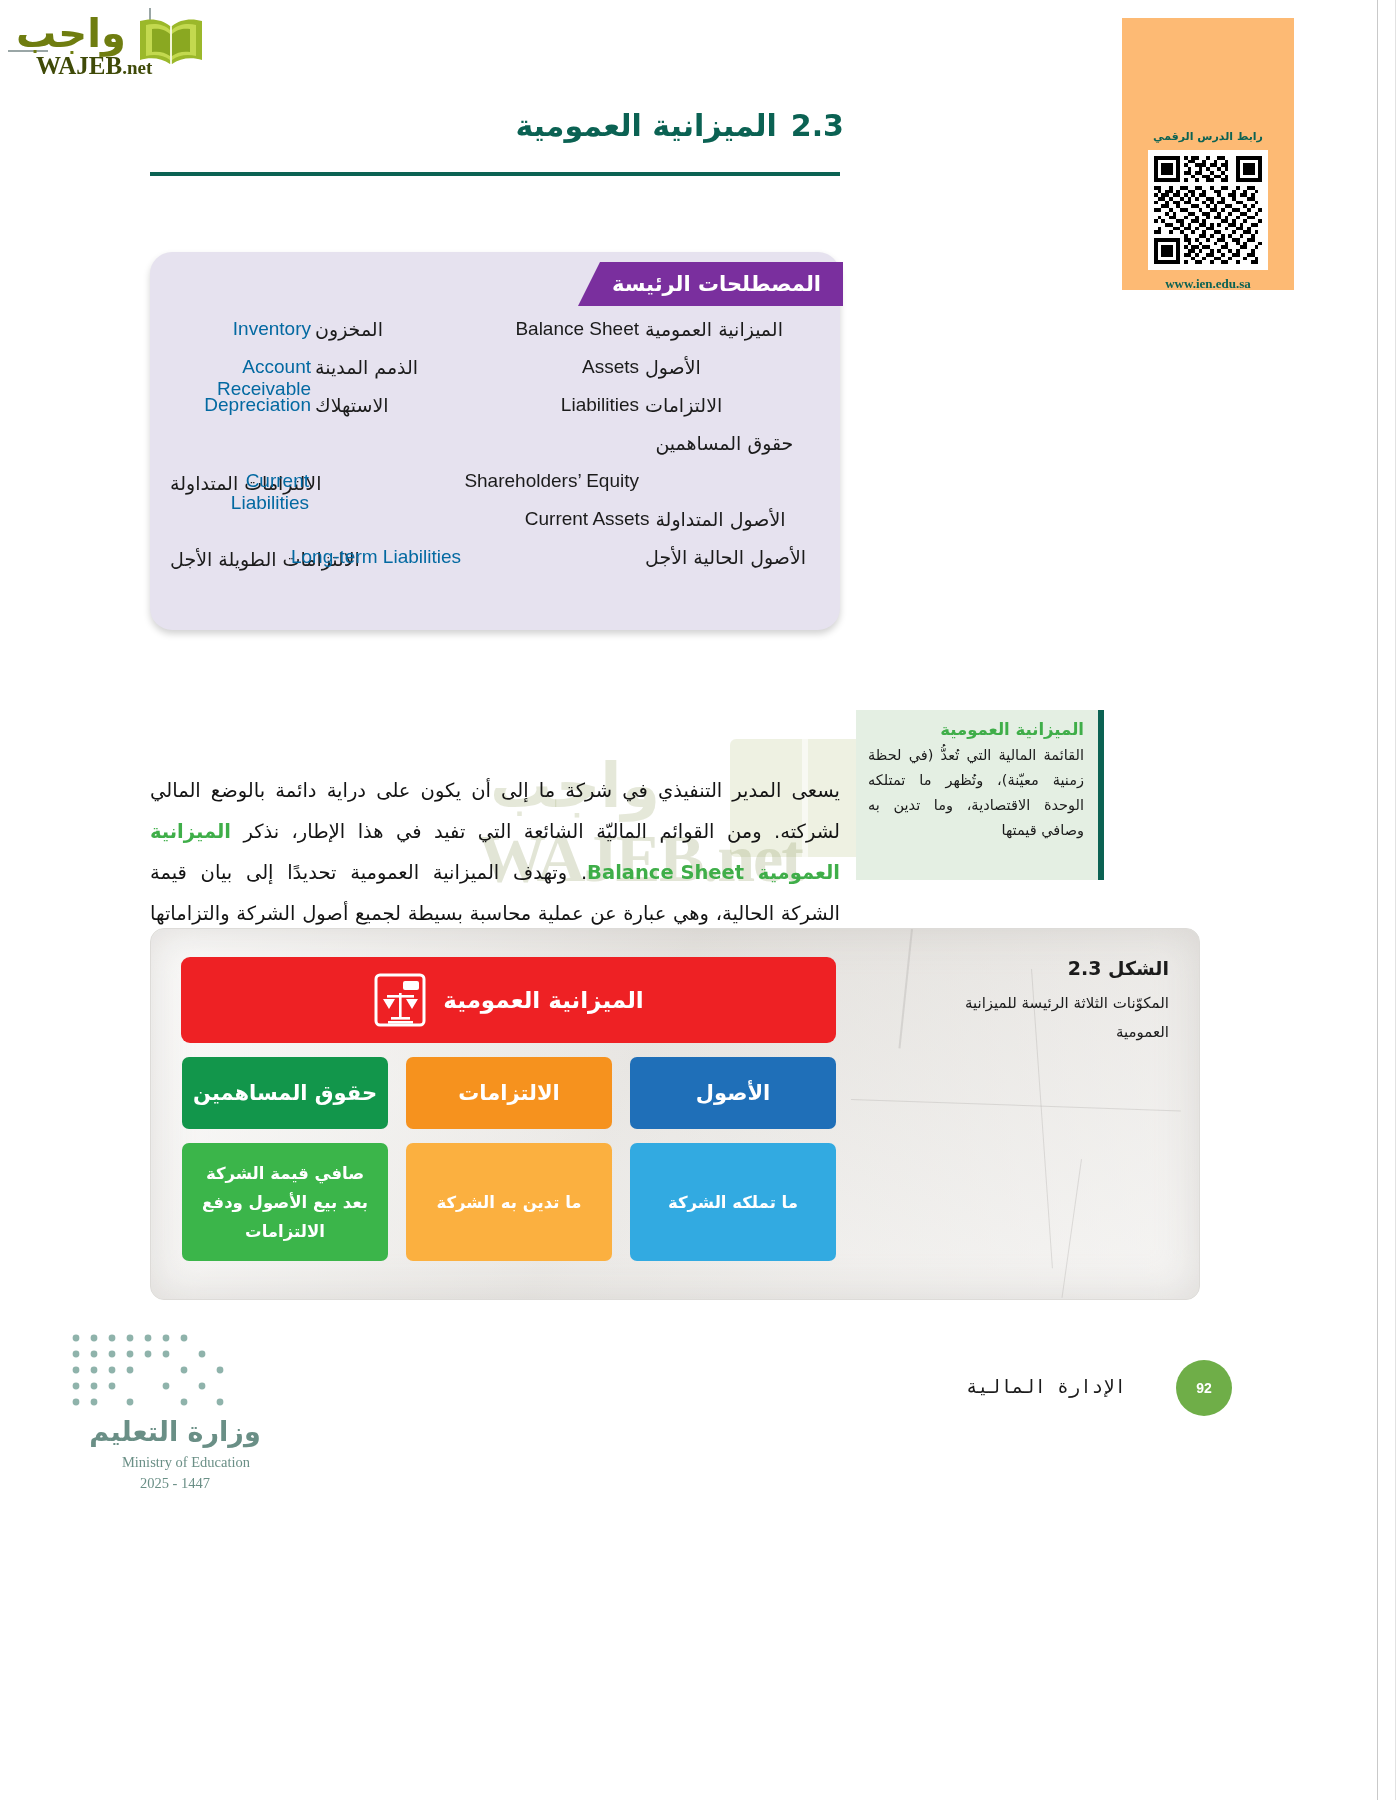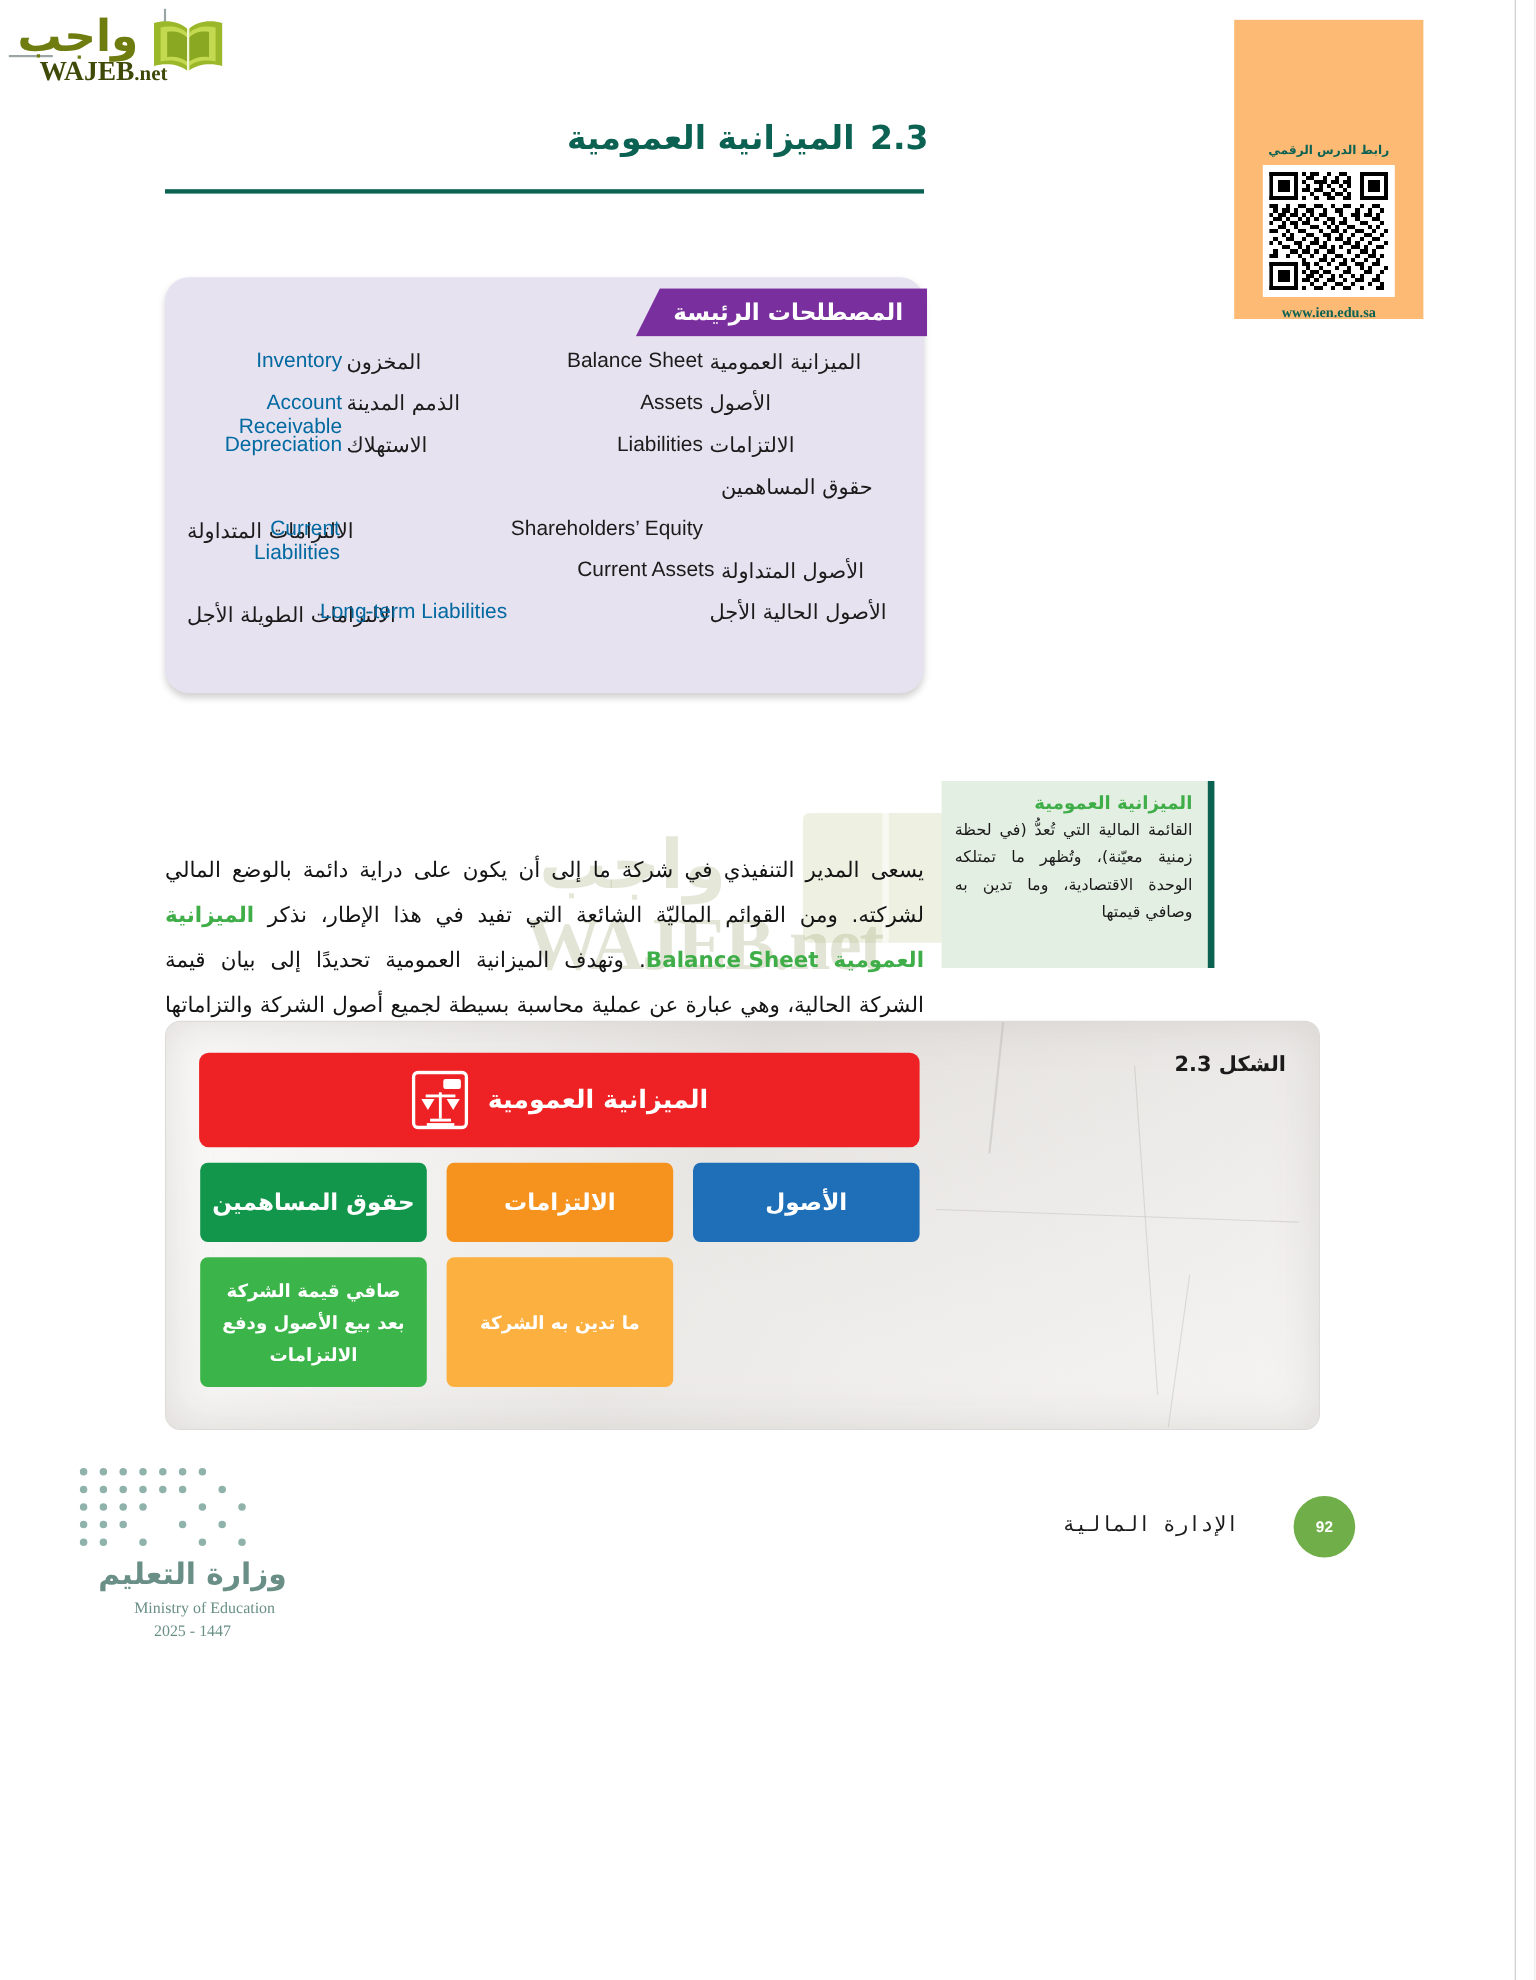--- a/index.html
+++ b/index.html
@@ -586,40 +586,42 @@
 
   <div class="figure">
 
     <div class="fig-crack" style="left:760px; top:0px; width:2px; height:120px; transform:rotate(6deg);"></div>
     <div class="fig-crack" style="left:880px; top:40px; width:1px; height:300px; transform:rotate(-4deg);"></div>
     <div class="fig-crack" style="left:700px; top:170px; width:330px; height:1px; transform:rotate(2deg);"></div>
     <div class="fig-crack" style="left:930px; top:230px; width:1px; height:140px; transform:rotate(8deg);"></div>
 
     <div class="fig-caption">
       <div class="fig-cap-title">الشكل 2.3</div>
+      <div class="fig-cap-body">المكوّنات الثلاثة الرئيسة للميزانية العمومية</div>
     </div>
 
     <div class="fig-head">
       <span class="fig-head-label">الميزانية العمومية</span>
       <svg class="fig-head-icon" viewBox="0 0 54 54">
         <rect x="3" y="2" width="48" height="50" rx="4" fill="none" stroke="#ffffff" stroke-width="3"></rect>
         <rect x="30" y="8" width="16" height="9" rx="2" fill="#ffffff"></rect>
         <rect x="26" y="20" width="2.6" height="24" fill="#ffffff"></rect>
         <rect x="14" y="22" width="27" height="2.6" fill="#ffffff"></rect>
         <path d="M10 26 L22 26 L16 36 Z" fill="#ffffff"></path>
         <path d="M33 26 L45 26 L39 36 Z" fill="#ffffff"></path>
         <rect x="18" y="44" width="19" height="2.6" fill="#ffffff"></rect>
         <rect x="15" y="48" width="25" height="2.6" fill="#ffffff"></rect>
       </svg>
     </div>
 
     <div class="fig-cols">
 
       <div class="fig-col">
         <div class="fig-col-head" style="background:#1f6fb8;">الأصول</div>
+        <div class="fig-col-body" style="background:#32aae1;">ما تملكه الشركة</div>
       </div>
 
       <div class="fig-col">
         <div class="fig-col-head" style="background:#f6921e;">الالتزامات</div>
         <div class="fig-col-body" style="background:#fbb040;">ما تدين به الشركة</div>
       </div>
 
       <div class="fig-col">
         <div class="fig-col-head" style="background:#12964b;">حقوق المساهمين</div>
         <div class="fig-col-body" style="background:#3bb54a;">صافي قيمة الشركة بعد بيع الأصول ودفع الالتزامات</div>

